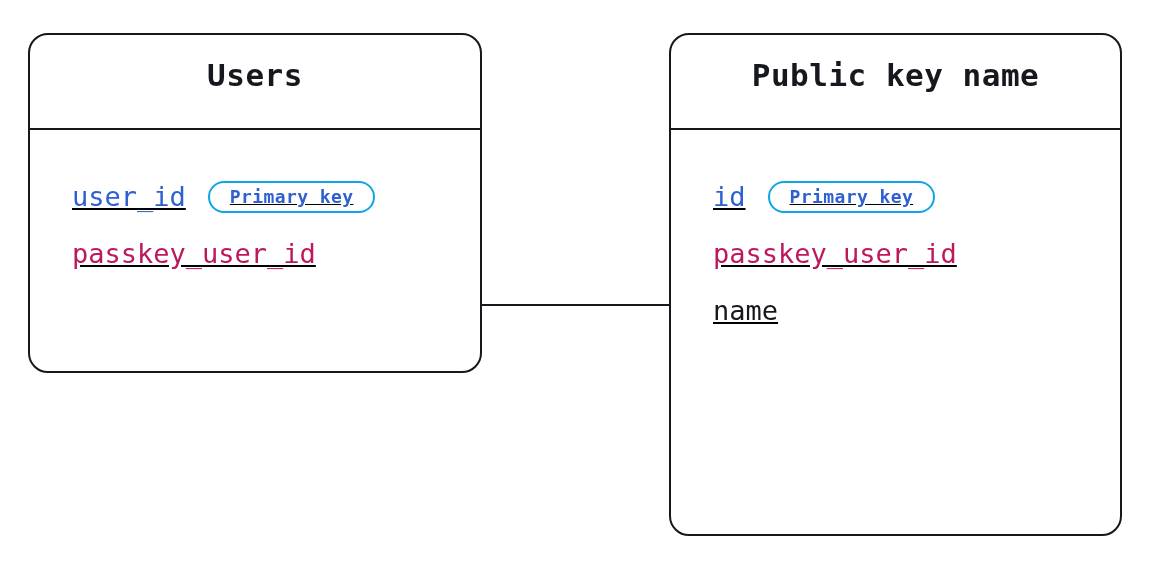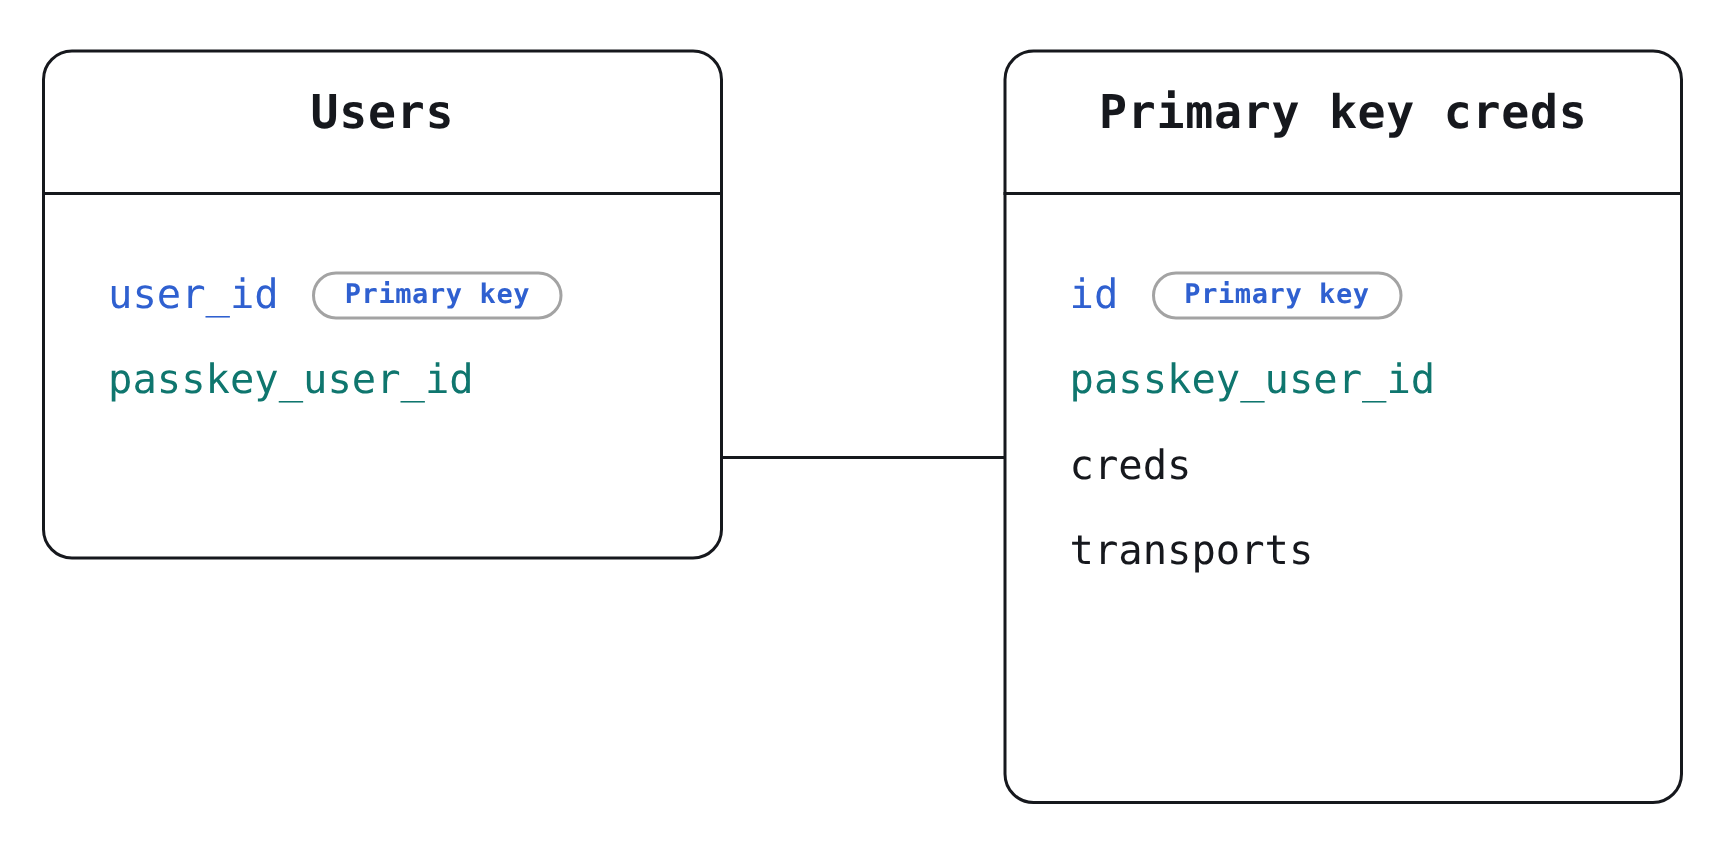--- a/index.html
+++ b/index.html
@@ -70,45 +70,46 @@
   }
 
   .field-list {
     position: absolute;
     left: 0;
     right: 0;
     top: 93px;
     bottom: 0;
     padding: 40px 16px 0 42px;
     box-sizing: border-box;
+    text-decoration: underline;
   }
 
   .field-row {
     display: flex;
     align-items: center;
     height: 57px;
     white-space: nowrap;
   }
 
   .field-name {
     font-size: 27px;
     line-height: 1;
     color: #16181d;
   }
   .field-name.pk   { color: #2f60d0; }
-  .field-name.fk   { color: #0f766e; }
+  .field-name.fk   { color: #be185d; }
 
   .pk-badge {
     margin-left: 22px;
     display: inline-flex;
     align-items: center;
     justify-content: center;
     height: 32px;
     padding: 0 20px;
-    border: 2px solid #a3a3a3;
+    border: 2px solid #0ea5e9;
     border-radius: 16px;
     color: #2f60d0;
     font-size: 18px;
     font-weight: bold;
     letter-spacing: 0.4px;
     box-sizing: border-box;
   }
 
   
   .connector {
@@ -139,39 +140,36 @@
       <div class="field-row">
         <span class="field-name fk">passkey_user_id</span>
       </div>
 
     </div>
   </div>
 
   <div class="connector"></div>
 
   <div class="entity" id="entity-pubkey">
-    <div class="entity-title">Primary key creds</div>
+    <div class="entity-title">Public key name</div>
     <div class="entity-divider"></div>
     <div class="field-list">
 
       <div class="field-row">
         <span class="field-name pk">id</span>
         <span class="pk-badge">Primary key</span>
       </div>
 
 
       <div class="field-row">
         <span class="field-name fk">passkey_user_id</span>
       </div>
 
 
       <div class="field-row">
-        <span class="field-name">creds</span>
+        <span class="field-name">name</span>
       </div>
 
-      <div class="field-row">
-        <span class="field-name">transports</span>
-      </div>
 
     </div>
   </div>
 
 </div>
 
 </body></html>

